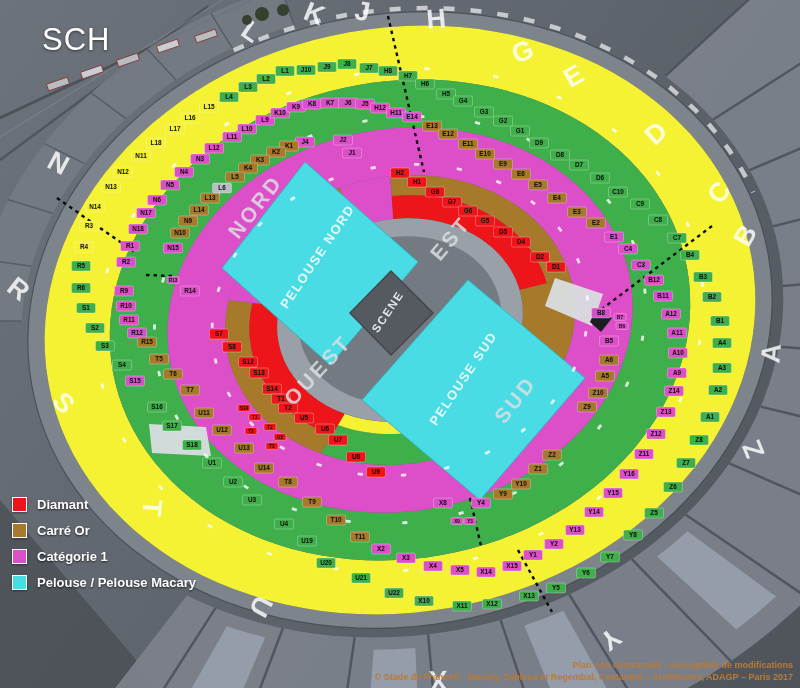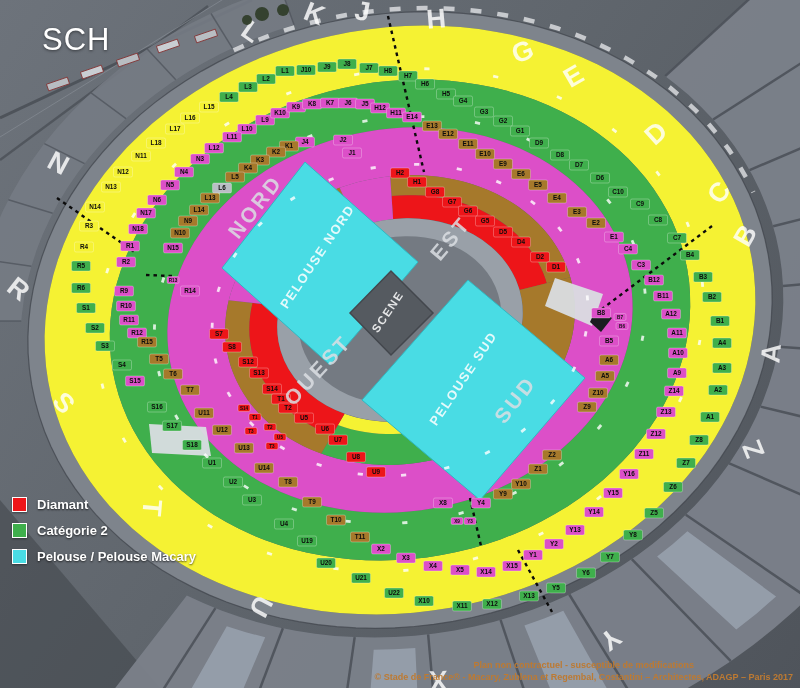--- a/index.html
+++ b/index.html
@@ -9,21 +9,21 @@
   #stage{position:absolute;inset:0;width:800px;height:688px;}
   .page-title{position:absolute;left:42px;top:22px;color:#fff;font-size:31px;font-weight:normal;
       letter-spacing:1px;text-shadow:0 1px 3px rgba(0,0,0,.5);}
   .legend{position:absolute;left:12px;top:496px;z-index:5;}
   .legend-title{color:#fff;font-size:19px;font-weight:bold;letter-spacing:.5px;
       text-shadow:0 1px 3px rgba(0,0,0,.6);margin-bottom:9px;}
   .legend-row{display:flex;align-items:flex-end;margin-bottom:10px;height:16px;}
   .sw{width:15px;height:15px;border:1.5px solid #fff;box-sizing:border-box;margin-right:10px;
       box-shadow:0 1px 2px rgba(0,0,0,.4);}
   .legend-label{color:#fff;font-size:13px;font-weight:bold;text-shadow:0 1px 2px rgba(0,0,0,.7);}
-  .footer{position:absolute;right:7px;bottom:5px;text-align:center;color:#bd7a32;
+  .footer{position:absolute;right:7px;bottom:5px;text-align:right;color:#bd7a32;
       font-size:9px;font-weight:bold;line-height:12px;z-index:5;margin-left:20px;}
 </style>
 </head>
 <body>
 
 <div class="page-title">SCH</div>
 
 <svg id="stage" xmlns="http://www.w3.org/2000/svg" viewBox="0 0 800 688" aria-hidden="true">
     <line x1="0" y1="118" x2="252" y2="0" stroke="#474c53" stroke-width="3" opacity="0.8"></line>
     <line x1="0" y1="160" x2="208" y2="6" stroke="#474c53" stroke-width="2.5" opacity="0.7"></line>
@@ -1021,22 +1021,26 @@
     <circle cx="262" cy="14" r="7" fill="#2e3b26" opacity="0.9"></circle>
     <circle cx="283" cy="10" r="6" fill="#2e3b26" opacity="0.9"></circle>
   </svg>
 
 <div class="legend">
   <div class="legend-row">
     <span class="sw" style="background: rgb(237, 21, 25);"></span>
     <span class="legend-label">Diamant</span>
   </div>
   <div class="legend-row">
-    <span class="sw" style="background: rgb(63, 175, 76);"></span>
-    <span class="legend-label">Catégorie 2</span>
+    <span class="sw" style="background: rgb(166, 121, 43);"></span>
+    <span class="legend-label">Carré Or</span>
+  </div>
+  <div class="legend-row">
+    <span class="sw" style="background: rgb(220, 79, 200);"></span>
+    <span class="legend-label">Catégorie 1</span>
   </div>
   <div class="legend-row">
     <span class="sw" style="background: rgb(73, 220, 228);"></span>
     <span class="legend-label">Pelouse / Pelouse Macary</span>
   </div>
 </div>
 
 <div class="footer">
   <div>Plan non contractuel - susceptible de modifications</div>
   <div>© Stade de France® - Macary, Zublena et Regembal, Costantini – Architectes, ADAGP – Paris 2017</div>

